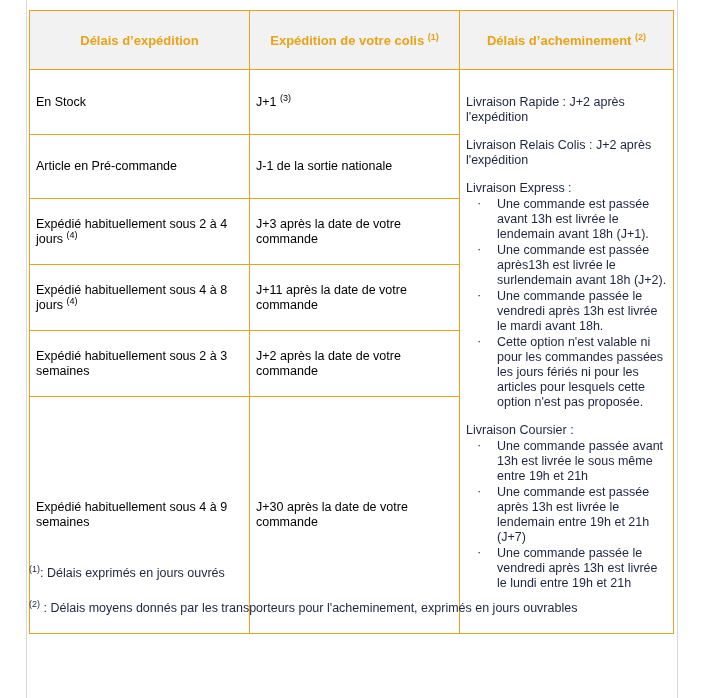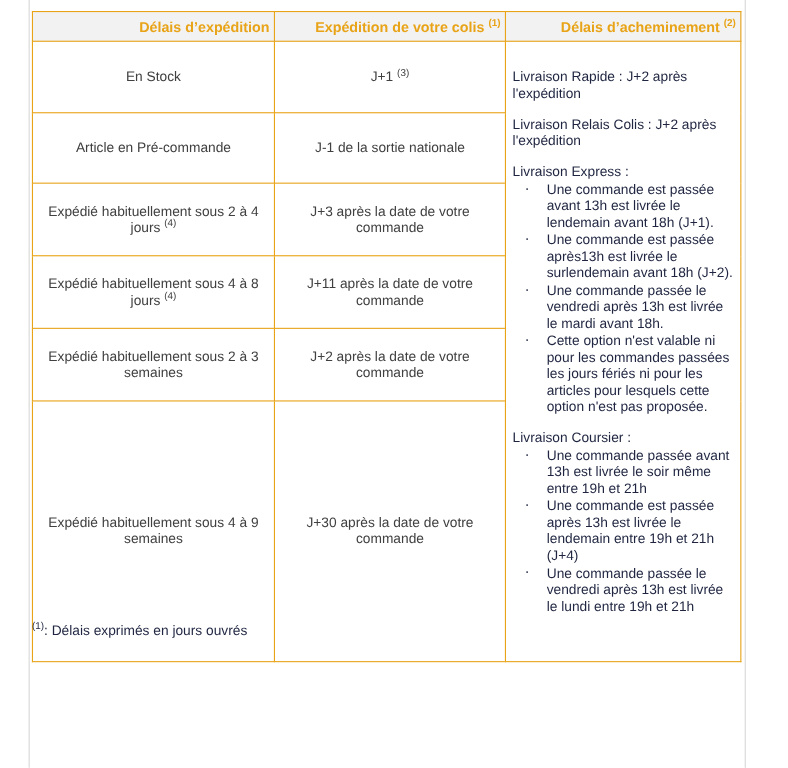--- a/index.html
+++ b/index.html
@@ -49,37 +49,36 @@
     border: 1px solid #e8a317;
     vertical-align: middle;
     padding: 4px 6px;
   }
 
   table.delais thead th {
     background: #f2f2f2;
     color: #e8a317;
     font-size: 13px;
     font-weight: bold;
-    text-align: right;
+    text-align: center;
     height: 22px;
-    padding: 2px 4px;
+    padding: 18px 4px;
     white-space: nowrap;
   }
   .sup {
     font-size: 9px;
     vertical-align: super;
     line-height: 0;
   }
 
   td.cell-label,
   td.cell-value {
-    text-align: center;
     font-size: 12.5px;
     line-height: 15px;
-    color: #404040;
+    color: #000000;
   }
 
   td.cell-notes {
     vertical-align: top;
     text-align: left;
     font-size: 12.5px;
     line-height: 15px;
     color: #1f2540;
     padding: 5px 8px 5px 7px;
   }
@@ -167,22 +166,22 @@
             <ul>
               <li><span class="bullet">·</span><span>Une commande est passée avant 13h est livrée le lendemain avant 18h (J+1).</span></li>
               <li><span class="bullet">·</span><span>Une  commande est passée après13h est livrée le surlendemain avant 18h (J+2).</span></li>
               <li><span class="bullet">·</span><span>Une commande passée le vendredi après 13h est livrée le mardi avant 18h.</span></li>
               <li><span class="bullet">·</span><span>Cette option n'est valable ni pour les commandes passées les jours fériés ni pour les articles pour lesquels cette option n'est pas proposée.</span></li>
             </ul>
           </div>
           <div class="blk">
             <p class="lead">Livraison Coursier :</p>
             <ul>
-              <li><span class="bullet">·</span><span>Une commande passée avant 13h est livrée le soir même entre 19h et 21h</span></li>
-              <li><span class="bullet">·</span><span>Une commande est passée après 13h est livrée le lendemain entre 19h et 21h (J+4)</span></li>
+              <li><span class="bullet">·</span><span>Une commande passée avant 13h est livrée le sous même entre 19h et 21h</span></li>
+              <li><span class="bullet">·</span><span>Une commande est passée après 13h est livrée le lendemain entre 19h et 21h (J+7)</span></li>
               <li><span class="bullet">·</span><span>Une commande passée le vendredi après 13h est livrée le lundi entre 19h et 21h</span></li>
             </ul>
           </div>
         </td>
       </tr>
       <tr>
         <td class="cell-label" style="height:55px">
           <span>Article en Pré-commande</span><span class="sup"></span>
         </td>
         <td class="cell-value">
@@ -222,13 +221,16 @@
         </td>
       </tr>
     </tbody>
   </table>
 </div>
 
 <div class="footnotes">
   <p class="fn">
     <span class="marker">(1)</span><span>: Délais exprimés en jours ouvrés</span>
   </p>
+  <p class="fn">
+    <span class="marker">(2)</span> <span>: Délais moyens donnés par les transporteurs pour l'acheminement, exprimés en jours ouvrables</span>
+  </p>
 </div>
 
 </body></html>

